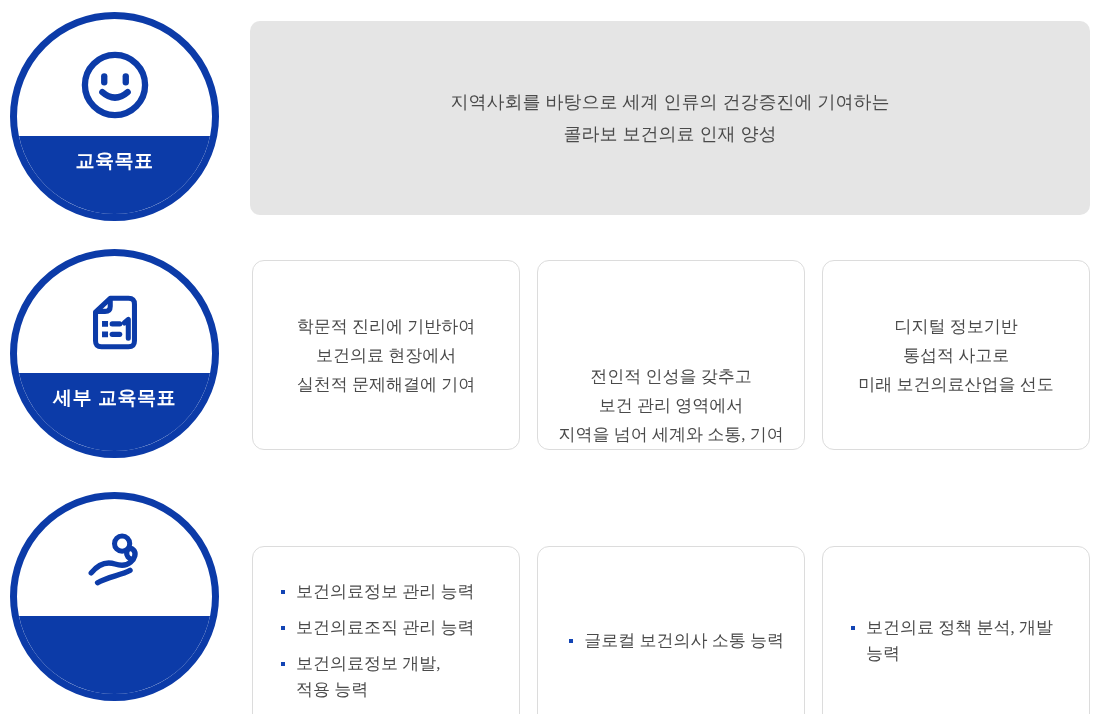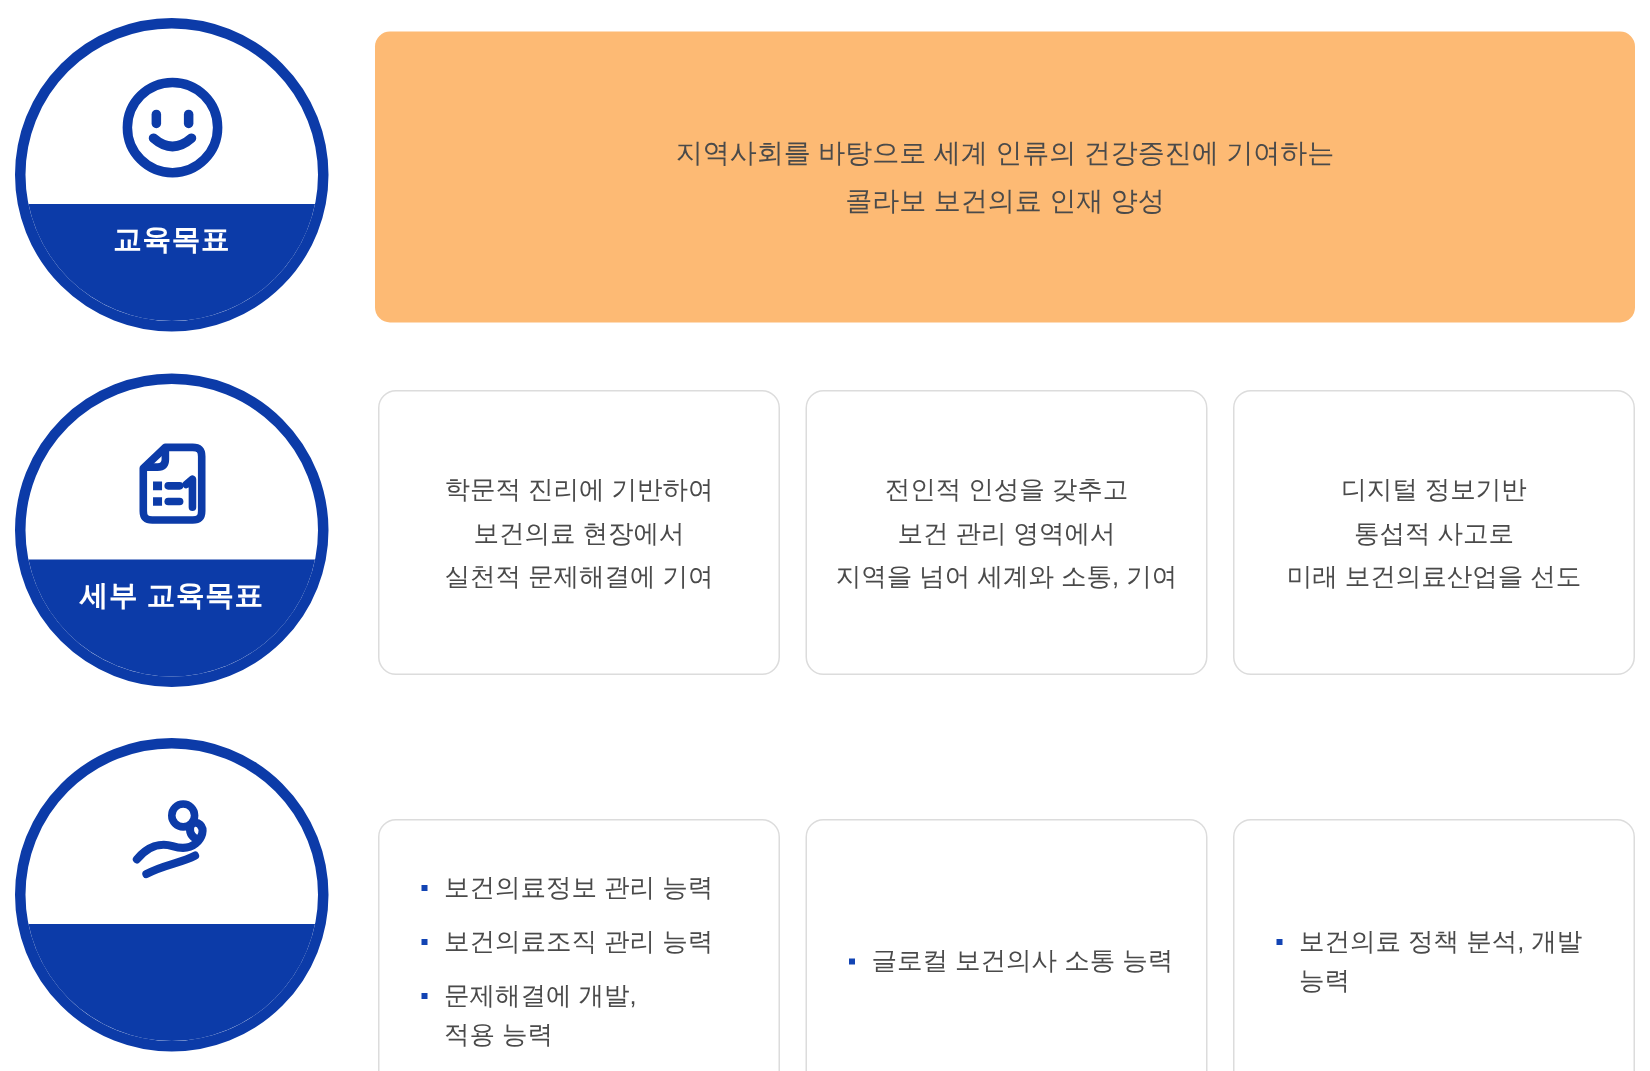--- a/index.html
+++ b/index.html
@@ -51,21 +51,21 @@
     line-height: 22px;
     letter-spacing: 0.5px;
     margin-top: 21px;
   }
 
   
   .goal-panel {
     position: absolute;
     left: 250px; top: 21px;
     width: 840px; height: 194px;
-    background: #fdba74;
+    background: #e5e5e5;
     border-radius: 10px;
     display: flex;
     align-items: center;
     justify-content: center;
   }
   .panel-text {
     white-space: pre-line;
     text-align: center;
     font-size: 18px;
     line-height: 32px;
@@ -73,26 +73,27 @@
   }
 
   
   .card {
     position: absolute;
     width: 268px;
     height: 190px;
     background: #ffffff;
     border: 1px solid #dcdcdc;
     border-radius: 12px;
+    font-family: Liberation Serif, serif;
   }
   .row2 .card { top: 260px; display: flex; align-items: center; justify-content: center; }
   .row3 .card { top: 502px; height: 189px; display: flex; flex-direction: column;
                 justify-content: center; align-items: flex-start; padding: 0 20px 0 28px; margin-top: 44px; }
   .card.c1 { left: 252px; }
-  .card.c2 { left: 537px; }
+  .card.c2 { left: 537px; align-items: flex-end; }
   .card.c3 { left: 822px; }
 
   .card-text {
     white-space: pre-line;
     text-align: center;
     font-size: 17px;
     line-height: 29px;
     color: #4a4a4a;
   }
 
@@ -181,21 +182,21 @@
       <div class="bullet-item">
         <span class="bullet-square"></span>
         <span class="bullet-text">보건의료정보 관리 능력</span>
       </div>
       <div class="bullet-item">
         <span class="bullet-square"></span>
         <span class="bullet-text">보건의료조직 관리 능력</span>
       </div>
       <div class="bullet-item">
         <span class="bullet-square"></span>
-        <span class="bullet-text">문제해결에 개발,
+        <span class="bullet-text">보건의료정보 개발,
 적용 능력</span>
       </div>
     </div>
     <div class="card c2">
       <div class="bullet-item">
         <span class="bullet-square"></span>
         <span class="bullet-text">글로컬 보건의사 소통 능력</span>
       </div>
     </div>
     <div class="card c3">

